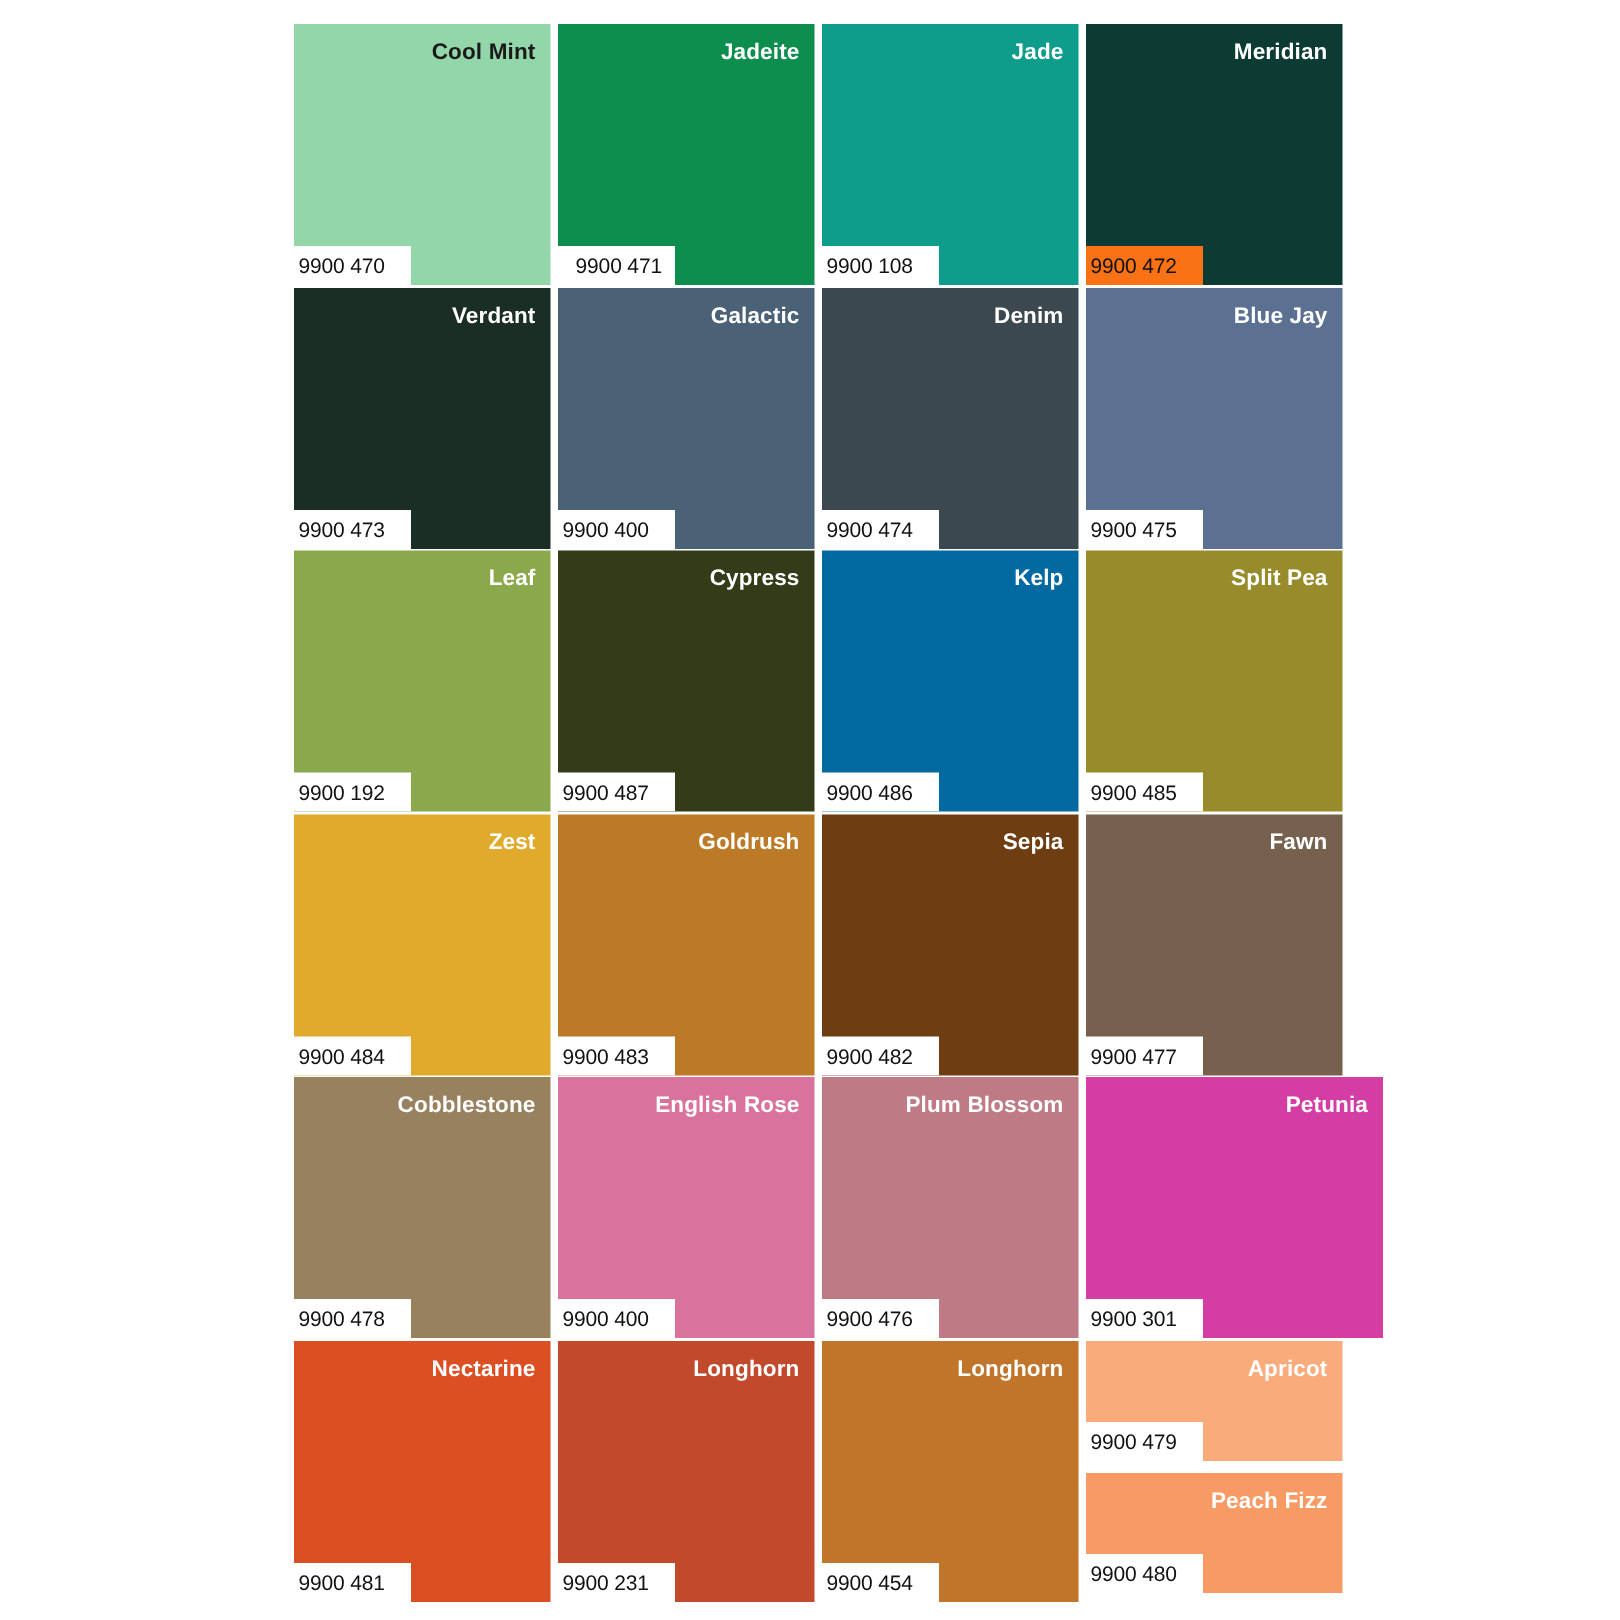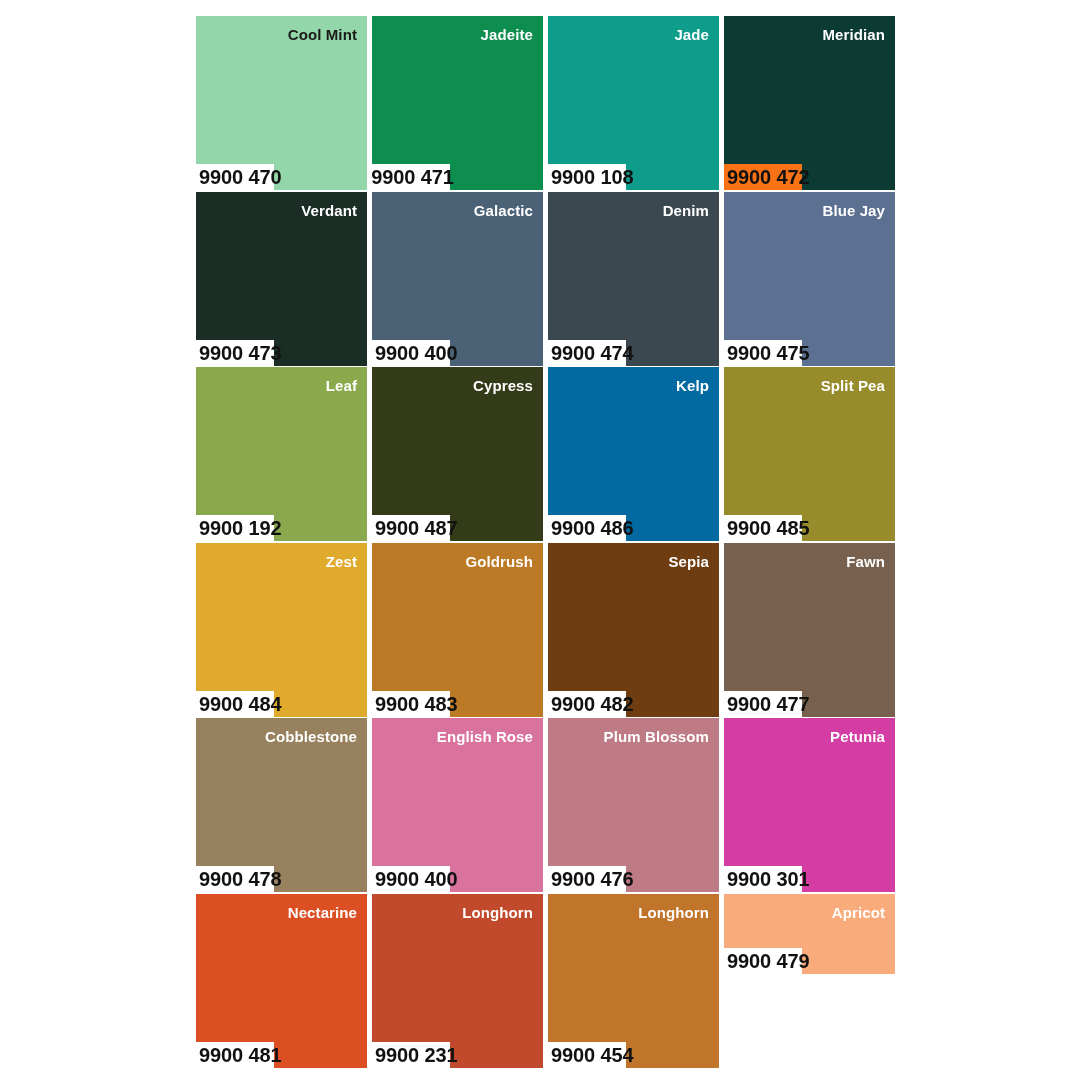--- a/index.html
+++ b/index.html
@@ -40,22 +40,22 @@
     position: absolute;
     left: 0;
     bottom: 0;
     height: 26px;
     width: 78px;
     background: #ffffff;
     display: flex;
     align-items: center;
   }
   .swatch-code {
-    font-size: 20px;
-    font-weight: bold;
+    font-size: 14px;
+    font-weight: normal;
     color: #111111;
     line-height: 1;
     white-space: nowrap;
     padding-left: 3px;
     letter-spacing: -0.1px;
   }
   
   .name-light { color: #ffffff; }
   .name-dark  { color: #1a1a1a; }
 </style>
@@ -170,21 +170,21 @@
       <div class="swatch-code-box" style="background: rgb(255, 255, 255);">
         <span class="swatch-code" style="color: rgb(17, 17, 17);">9900 400</span>
       </div>
     </div>
     <div class="swatch" style="left: 548px; top: 718px; width: 171px; height: 174px; background: rgb(190, 122, 133);">
       <span class="swatch-name name-light">Plum Blossom</span>
       <div class="swatch-code-box" style="background: rgb(255, 255, 255);">
         <span class="swatch-code" style="color: rgb(17, 17, 17);">9900 476</span>
       </div>
     </div>
-    <div class="swatch" style="left: 724px; top: 718px; width: 171px; height: 174px; background: rgb(212, 61, 164);">
+    <div class="swatch" style="left: 724px; top: 718px; width: 198px; height: 174px; background: rgb(212, 61, 164);">
       <span class="swatch-name name-light">Petunia</span>
       <div class="swatch-code-box" style="background: rgb(255, 255, 255);">
         <span class="swatch-code" style="color: rgb(17, 17, 17);">9900 301</span>
       </div>
     </div>
     <div class="swatch" style="left: 196px; top: 894px; width: 171px; height: 174px; background: rgb(219, 79, 35);">
       <span class="swatch-name name-light">Nectarine</span>
       <div class="swatch-code-box" style="background: rgb(255, 255, 255);">
         <span class="swatch-code" style="color: rgb(17, 17, 17);">9900 481</span>
       </div>
@@ -198,15 +198,21 @@
     <div class="swatch" style="left: 548px; top: 894px; width: 171px; height: 174px; background: rgb(192, 117, 42);">
       <span class="swatch-name name-light">Longhorn</span>
       <div class="swatch-code-box" style="background: rgb(255, 255, 255);">
         <span class="swatch-code" style="color: rgb(17, 17, 17);">9900 454</span>
       </div>
     </div>
     <div class="swatch" style="left: 724px; top: 894px; width: 171px; height: 80px; background: rgb(249, 171, 123);">
       <span class="swatch-name name-light">Apricot</span>
       <div class="swatch-code-box" style="background: rgb(255, 255, 255);">
         <span class="swatch-code" style="color: rgb(17, 17, 17);">9900 479</span>
+      </div>
+    </div>
+    <div class="swatch" style="left: 724px; top: 982px; width: 171px; height: 80px; background: rgb(247, 154, 99);">
+      <span class="swatch-name name-light">Peach Fizz</span>
+      <div class="swatch-code-box" style="background: rgb(255, 255, 255);">
+        <span class="swatch-code" style="color: rgb(17, 17, 17);">9900 480</span>
       </div>
     </div>
   </div>
 
 </body></html>

